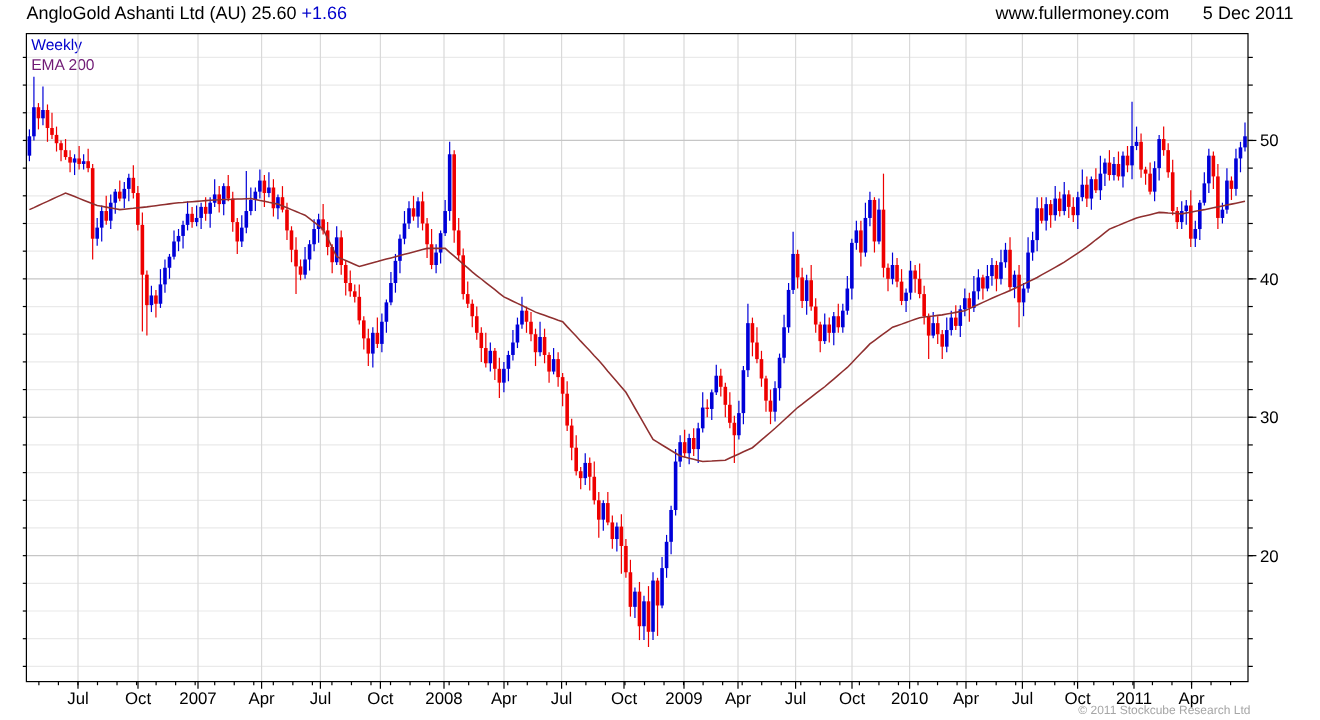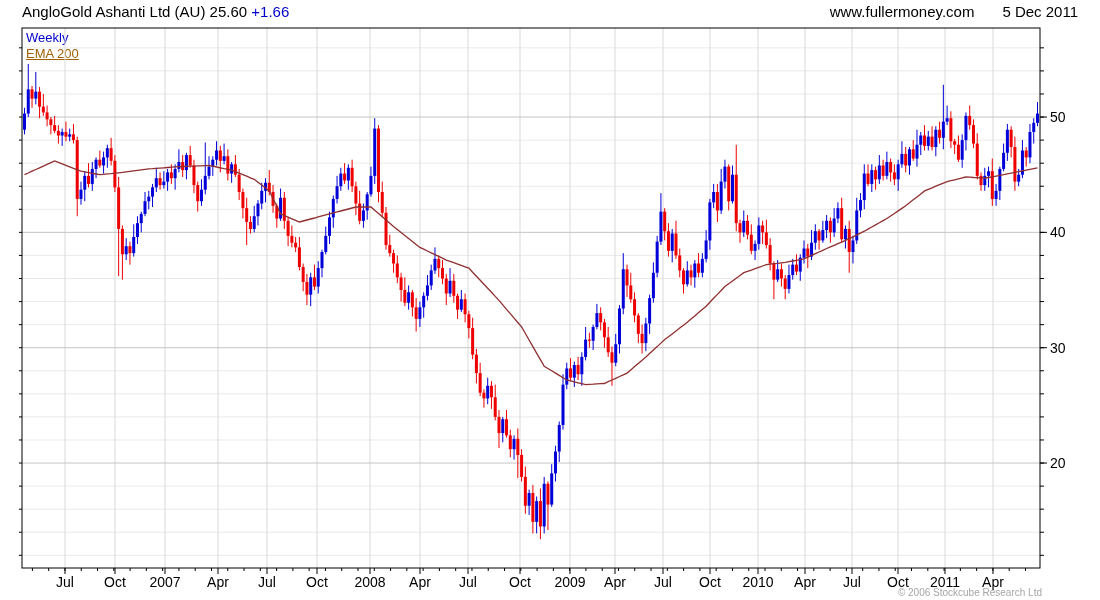--- a/index.html
+++ b/index.html
@@ -5,21 +5,21 @@
   html,body{margin:0;padding:0;background:#ffffff;}
   #screen{position:relative;width:1100px;height:600px;background:#ffffff;overflow:hidden;
           font-family:"Liberation Sans", sans-serif;}
   #titlebar{position:absolute;left:22px;top:3px;width:1056px;height:18px;font-size:15px;color:#000;}
   #title-left{position:absolute;left:0;top:0;white-space:nowrap;}
   #title-right{position:absolute;right:0;top:0;white-space:nowrap;}
   #title-right .site{margin-right:28px;}
   .chg{color:#0000cc;}
   #legend{position:absolute;left:26px;top:30px;line-height:16px;font-size:13px;}
   #legend .weekly{color:#0000cc;}
-  #legend .ema{color:#a16207;text-decoration:underline;}
+  #legend .ema{color:#701a75;}
   #footer{position:absolute;right:58px;bottom:2px;font-size:10px;color:#a6a6a6;}
   svg text{font-family:"Liberation Sans", sans-serif;}
 </style>
 </head>
 <body>
 <div id="screen">
 
   <div id="titlebar">
     <div id="title-left"><span>AngloGold Ashanti Ltd (AU) 25.60</span>&nbsp;<span class="chg">+1.66</span></div>
     <div id="title-right"><span class="site">www.fullermoney.com</span><span>5 Dec 2011</span></div>
@@ -767,14 +767,14 @@
       <line x1="1029.968401486989" y1="123.95899188381026" x2="1029.968401486989" y2="163.17300299017512" stroke="#0000d8" stroke-width="1"></line>
       <rect x="1028.468401486989" y="132.0324647586501" width="3" height="25.373771892353744" fill="#0000d8"></rect>
       <line x1="1033.7342007434945" y1="118.19222554463904" x2="1033.7342007434945" y2="143.5659974369927" stroke="#0000d8" stroke-width="1"></line>
       <rect x="1032.2342007434945" y="122.80563861597606" width="3" height="9.226826142674028" fill="#0000d8"></rect>
       <line x1="1037.5" y1="102.04527979495943" x2="1037.5" y2="126.26569841947881" stroke="#0000d8" stroke-width="1"></line>
       <rect x="1036" y="113.57881247330202" width="3" height="9.226826142674042" fill="#0000d8"></rect>
       <polyline points="24.5,174.7 28.3,173.0 32.0,171.2 35.8,169.5 39.6,167.8 43.3,166.1 47.1,164.3 50.9,162.6 54.6,160.9 58.4,162.3 62.2,163.8 65.9,165.3 69.7,166.8 73.5,168.3 77.2,169.8 81.0,171.2 84.8,171.9 88.5,172.6 92.3,173.3 96.1,174.0 99.8,174.7 103.6,174.3 107.3,173.9 111.1,173.6 114.9,173.2 118.6,172.8 122.4,172.4 126.2,171.9 129.9,171.4 133.7,170.9 137.5,170.4 141.2,169.9 145.0,169.4 148.8,168.9 152.5,168.7 156.3,168.4 160.1,168.1 163.8,167.8 167.6,167.5 171.4,167.2 175.1,166.9 178.9,166.6 182.7,166.5 186.4,166.3 190.2,166.2 194.0,166.1 197.7,165.9 201.5,165.8 205.3,165.6 209.0,165.5 212.8,166.2 216.6,167.0 220.3,167.8 224.1,168.6 227.9,169.3 231.6,170.1 235.4,171.6 239.2,173.2 242.9,174.7 246.7,176.2 250.4,177.8 254.2,179.3 258.0,182.2 261.7,185.1 265.5,188.0 269.3,190.9 273.0,198.5 276.8,206.2 280.6,213.9 284.3,215.5 288.1,217.1 291.9,218.8 295.6,220.4 299.4,222.0 303.2,221.0 306.9,220.0 310.7,219.0 314.5,218.0 318.2,216.9 322.0,215.9 325.8,214.9 329.5,213.9 333.3,212.9 337.1,211.9 340.8,211.0 344.6,210.0 348.4,209.0 352.1,208.0 355.9,207.0 359.7,207.0 363.4,207.0 367.2,207.0 371.0,207.0 374.7,210.3 378.5,213.5 382.3,216.8 386.0,220.1 389.8,223.3 393.5,226.6 397.3,229.6 401.1,232.5 404.8,235.5 408.6,238.5 412.4,241.4 416.1,244.4 419.9,247.4 423.7,249.2 427.4,251.0 431.2,252.8 435.0,254.6 438.7,256.4 442.5,258.2 446.3,260.1 450.0,261.4 453.8,262.7 457.6,264.1 461.3,265.4 465.1,266.8 468.9,268.1 472.6,272.2 476.4,276.2 480.2,280.2 483.9,284.3 487.7,288.3 491.5,292.3 495.2,296.4 499.0,300.4 502.8,304.8 506.5,309.3 510.3,313.7 514.1,318.1 517.8,322.5 521.6,326.9 525.4,333.5 529.1,340.0 532.9,346.6 536.6,353.1 540.4,359.6 544.2,366.2 547.9,368.5 551.7,370.8 555.5,373.1 559.2,375.4 563.0,377.7 566.8,380.0 570.5,380.9 574.3,381.8 578.1,382.8 581.8,383.7 585.6,384.6 589.4,384.4 593.1,384.2 596.9,383.9 600.7,383.7 604.4,383.5 608.2,381.7 612.0,380.0 615.7,378.3 619.5,376.5 623.3,374.8 627.0,373.1 630.8,369.9 634.6,366.6 638.3,363.4 642.1,360.2 645.9,356.9 649.6,353.5 653.4,350.0 657.2,346.6 660.9,343.1 664.7,339.6 668.5,336.8 672.2,333.9 676.0,331.0 679.7,328.1 683.5,325.2 687.3,322.3 691.0,319.1 694.8,315.9 698.6,312.6 702.3,309.4 706.1,306.2 709.9,302.3 713.6,298.3 717.4,294.4 721.2,290.5 724.9,286.6 728.7,283.8 732.5,281.0 736.2,278.3 740.0,275.5 743.8,272.7 747.5,271.4 751.3,270.1 755.1,268.7 758.8,267.4 762.6,266.0 766.4,264.7 770.1,264.2 773.9,263.7 777.7,263.3 781.4,262.8 785.2,262.4 789.0,261.7 792.7,261.0 796.5,260.3 800.3,259.6 804.0,258.9 807.8,257.2 811.6,255.4 815.3,253.7 819.1,252.0 822.8,250.3 826.6,248.5 830.4,246.9 834.1,245.3 837.9,243.7 841.7,242.1 845.4,240.4 849.2,238.6 853.0,236.8 856.7,234.9 860.5,233.1 864.3,231.2 868.0,229.1 871.8,227.0 875.6,224.9 879.3,222.8 883.1,220.6 886.9,218.5 890.6,216.0 894.4,213.5 898.2,210.9 901.9,208.4 905.7,205.8 909.5,202.8 913.2,199.8 917.0,196.9 920.8,193.9 924.5,190.9 928.3,189.3 932.1,187.8 935.8,186.2 939.6,184.7 943.4,183.2 947.1,181.6 950.9,180.7 954.7,179.8 958.4,178.9 962.2,177.9 965.9,177.0 969.7,177.2 973.5,177.5 977.2,177.7 981.0,177.9 984.8,178.2 988.5,177.5 992.3,176.8 996.1,176.1 999.8,175.4 1003.6,174.7 1007.4,173.9 1011.1,173.2 1014.9,172.4 1018.7,171.6 1022.4,170.9 1026.2,170.1 1030.0,169.3 1033.7,168.6 1037.5,167.8" fill="none" stroke="#8f2f2f" stroke-width="1.3"></polyline>
       <rect x="22" y="28" width="1018" height="540" fill="none" stroke="#000000" stroke-width="1"></rect>
     </svg>
 
-  <div id="footer">© 2006 Stockcube Research Ltd</div>
+  <div id="footer">© 2011 Stockcube Research Ltd</div>
 </div>
 
 </body></html>

